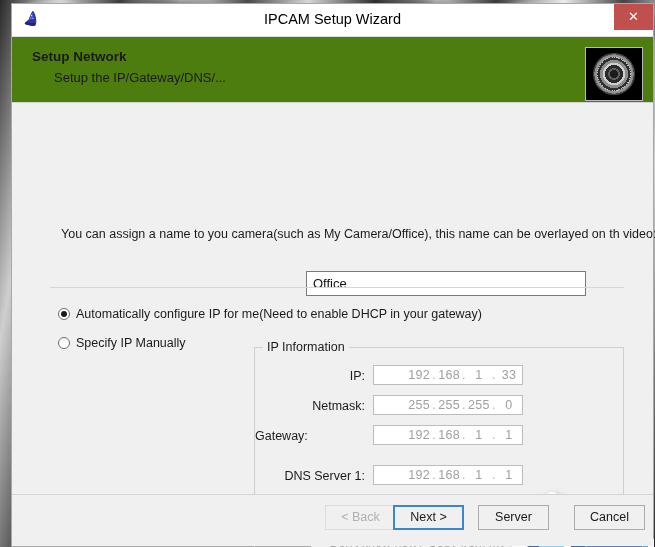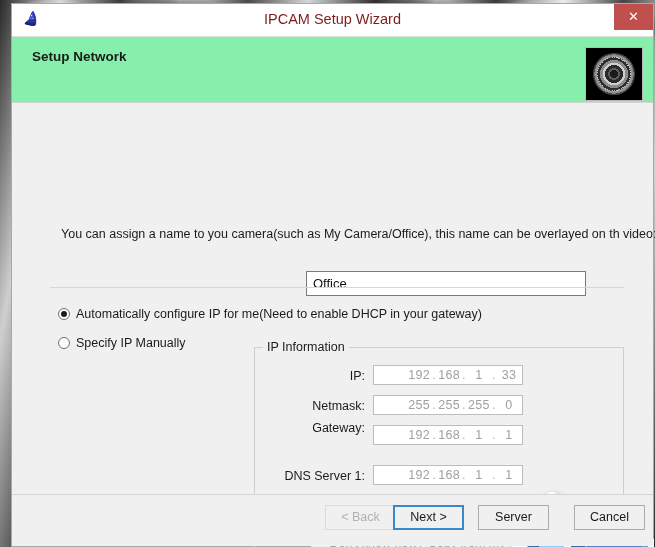--- a/index.html
+++ b/index.html
@@ -58,21 +58,21 @@
     position: relative;
     flex: 0 0 auto;
     border-bottom: 1px solid #ffffff;
   }
   .titlebar-title {
     position: absolute;
     left: 0; right: 0; top: 0;
     line-height: 31px;
     text-align: center;
     font-size: 14.5px;
-    color: #7f1d1d;
+    color: #000000;
     font-family: "Liberation Sans", sans-serif;
   }
   .wizard-hat {
     position: absolute;
     left: 8px;
     top: 5px;
     width: 22px;
     height: 22px;
   }
   .close-button {
@@ -87,21 +87,21 @@
     line-height: 26px;
     text-align: center;
     cursor: pointer;
     user-select: none;
   }
 
   
   .header-band {
     flex: 0 0 auto;
     height: 67px;
-    background: #86efac;
+    background: #4d7c0f;
     border-top: 1px solid #dedede;
     border-bottom: 1px solid #d2d2d2;
     position: relative;
     box-sizing: border-box;
   }
   .header-title {
     position: absolute;
     left: 20px;
     top: 12px;
     font-size: 13.5px;
@@ -358,20 +358,21 @@
       <circle cx="12.6" cy="7.2" r=".7" fill="#ffffff"></circle>
       <circle cx="14.2" cy="10.4" r=".55" fill="#ffffff"></circle>
       <circle cx="11" cy="10" r=".45" fill="#e6e6ff"></circle>
     </svg>
     <div class="titlebar-title">IPCAM Setup Wizard</div>
     <div class="close-button">✕</div>
   </div>
 
   <div class="header-band">
     <div class="header-title">Setup Network</div>
+    <div class="header-sub">Setup the IP/Gateway/DNS/...</div>
     <div class="header-thumb">
       <div class="lens"></div>
     </div>
   </div>
 
   <div class="content">
 
     <div class="name-prompt">You can assign a name to you camera(such as My Camera/Office), this name can be overlayed on th video:</div>
 
     <input class="name-input" type="text" value="Office" style="">
@@ -404,21 +405,21 @@
           <div class="ip-label" style="position: absolute; left: 0px; width: 110px; text-align: right; top: 51px;">Netmask:</div>
           <div class="ip-field" style="left: 118px; top: 47px;">
             <span class="oct">255</span>
             <span class="dot">.</span>
             <span class="oct">255</span>
             <span class="dot">.</span>
             <span class="oct">255</span>
             <span class="dot">.</span>
             <span class="oct">0</span>
           </div>
-          <div class="ip-label" style="position: absolute; left: 0px; width: 110px; text-align: right; top: 73px;">Gateway:</div>
+          <div class="ip-label" style="position: absolute; left: 0px; width: 110px; text-align: left; top: 81px;">Gateway:</div>
           <div class="ip-field" style="left: 118px; top: 77px;">
             <span class="oct">192</span>
             <span class="dot">.</span>
             <span class="oct">168</span>
             <span class="dot">.</span>
             <span class="oct">1</span>
             <span class="dot">.</span>
             <span class="oct">1</span>
           </div>
           <div class="ip-label" style="position: absolute; left: 0px; width: 110px; text-align: right; top: 121px;">DNS Server 1:</div>

